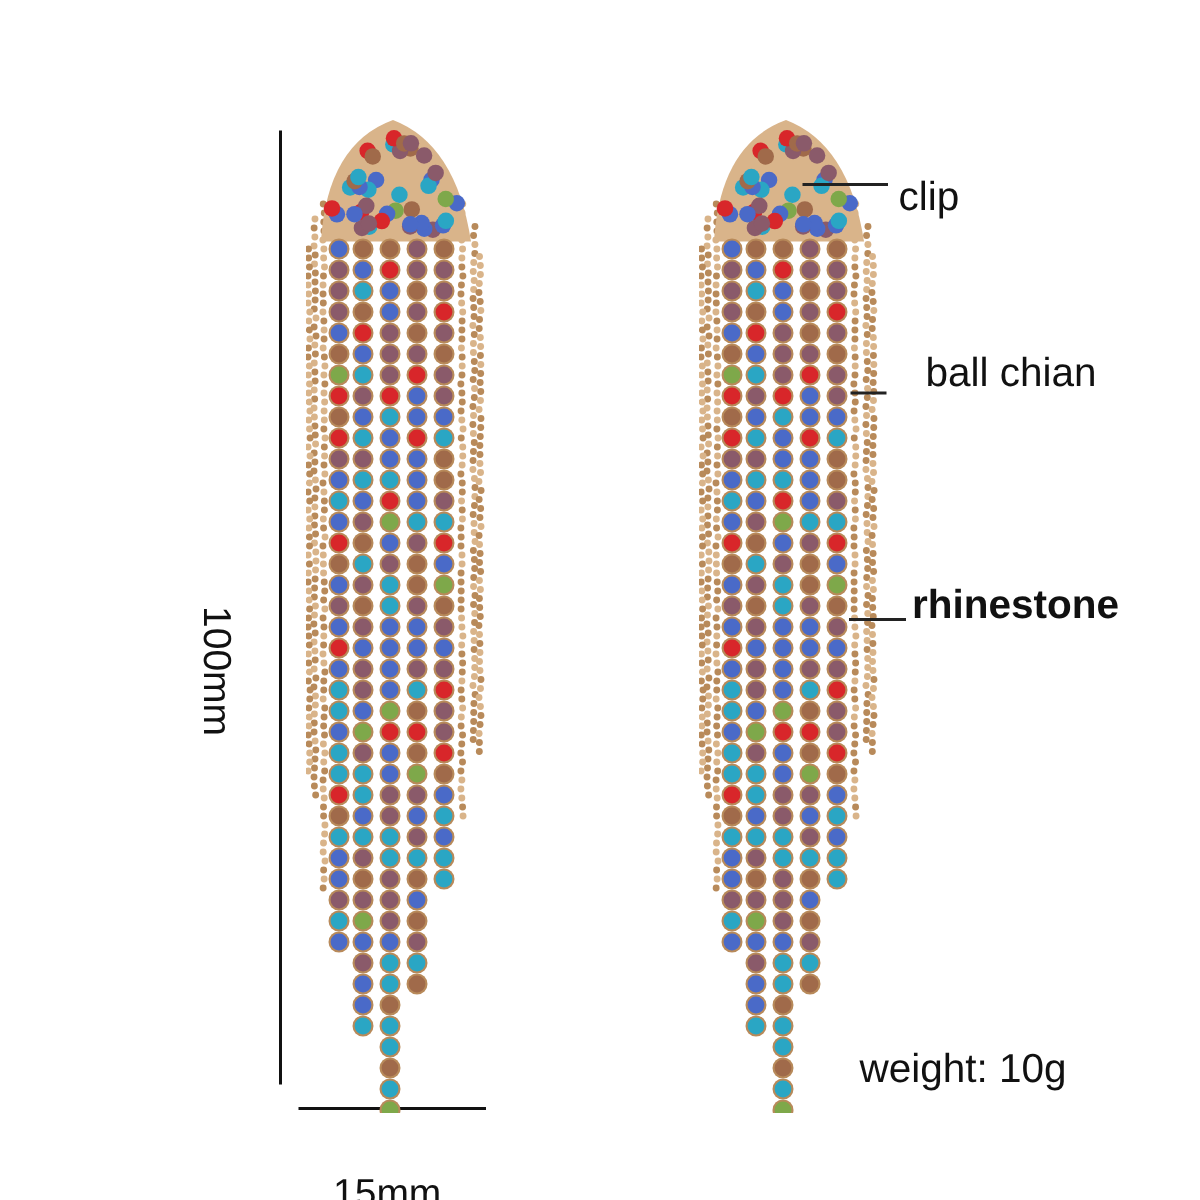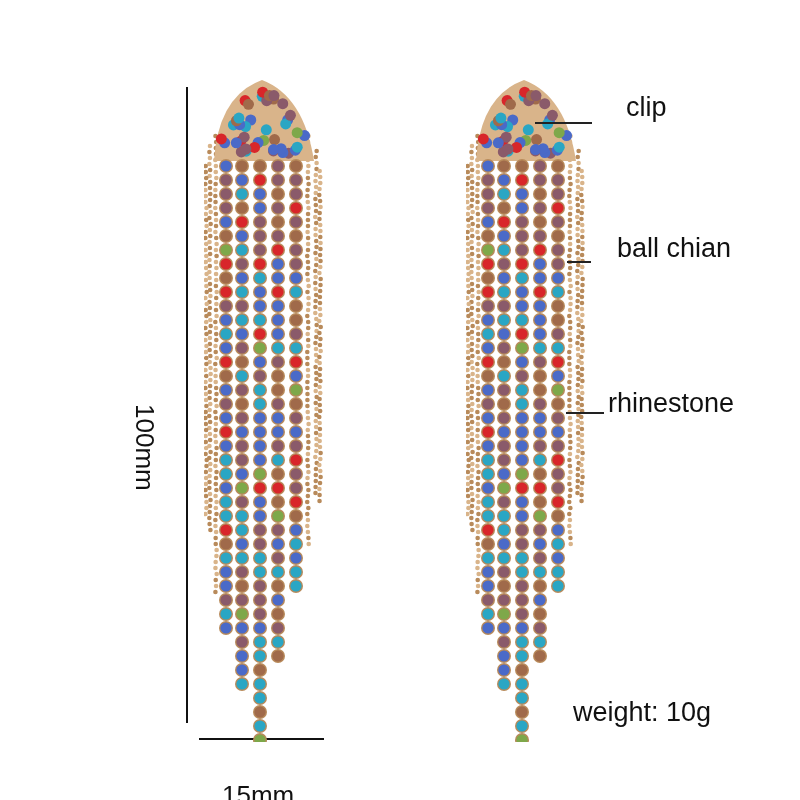--- a/index.html
+++ b/index.html
@@ -1602,21 +1602,21 @@
       <circle cx="92" cy="482" r="7" fill="#b88a5a"></circle>
       <circle cx="92" cy="482" r="5.6" fill="#4a6ac8"></circle>
       <circle cx="92" cy="496" r="7" fill="#b88a5a"></circle>
       <circle cx="92" cy="496" r="5.6" fill="#2aa6c4"></circle>
       <circle cx="92" cy="510" r="7" fill="#b88a5a"></circle>
       <circle cx="92" cy="510" r="5.6" fill="#2aa6c4"></circle>
     </svg>
 </div>
 
 <div class="abs leader" style="left:535px; top:122px; width:57px;"></div>
-<div class="abs callout" style="left:599px; top:92px;margin-left:27px;">clip</div>
+<div class="abs callout" style="left:599px; top:116px;">clip</div>
 
 <div class="abs leader" style="left:567px; top:261px; width:24px;"></div>
 <div class="abs callout" style="left:601px; top:233px;margin-left:16px;">ball chian</div>
 
 <div class="abs leader" style="left:566px; top:412px; width:38px;"></div>
-<div class="abs callout" style="left:608px; top:388px;">rhinestone</div>
+<div class="abs callout" style="left:608px; top:388px;font-weight:bold;">rhinestone</div>
 
 <div class="abs callout" style="left:573px; top:697px;">weight: 10g</div>
 
 </body></html>

